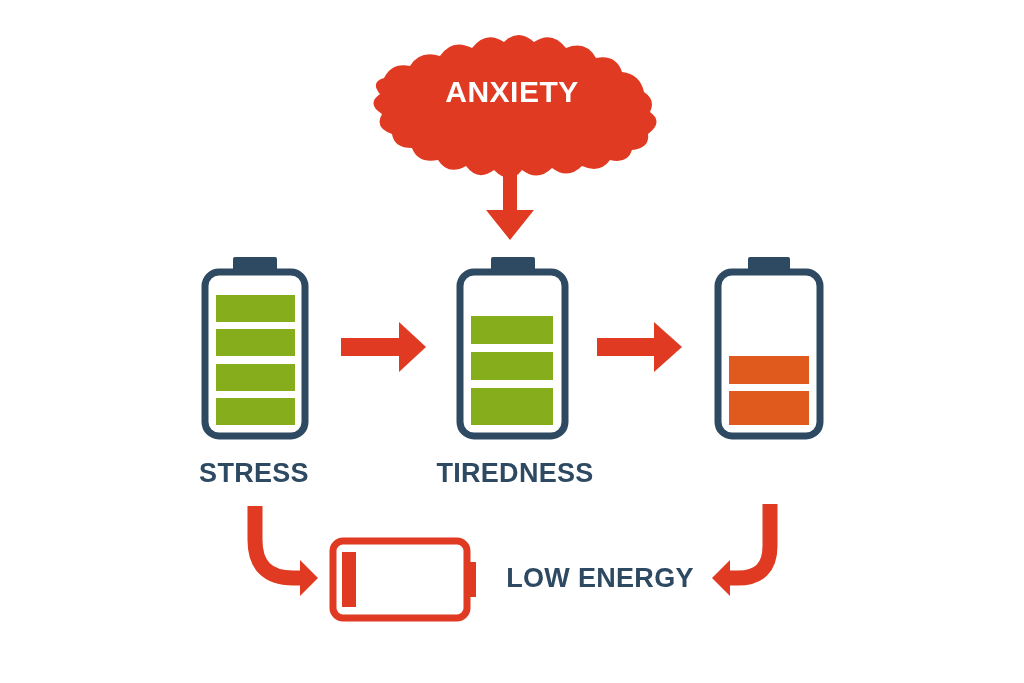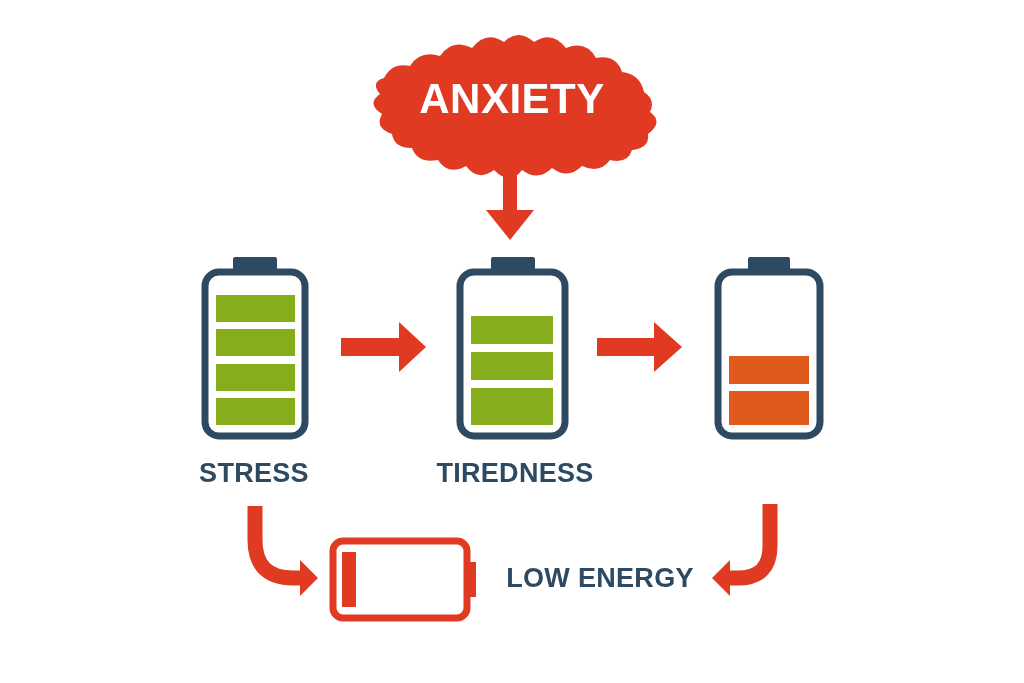--- a/index.html
+++ b/index.html
@@ -13,21 +13,21 @@
       font-size: 27px;
       letter-spacing: 0.3px;
       white-space: nowrap;
       transform: translateX(-50%);
     }
     .burst-text {
       position: absolute;
       font-family: "Liberation Sans", "DejaVu Sans", sans-serif;
       font-weight: bold;
       color: #ffffff;
-      font-size: 42px;
+      font-size: 30px;
       letter-spacing: 0.5px;
       white-space: nowrap;
       transform: translateX(-50%);
     }
   </style>
 </head>
 <body>
 
 <div class="canvas">
   <svg class="diagram" width="1024" height="683" viewBox="0 0 1024 683" xmlns="http://www.w3.org/2000/svg">

